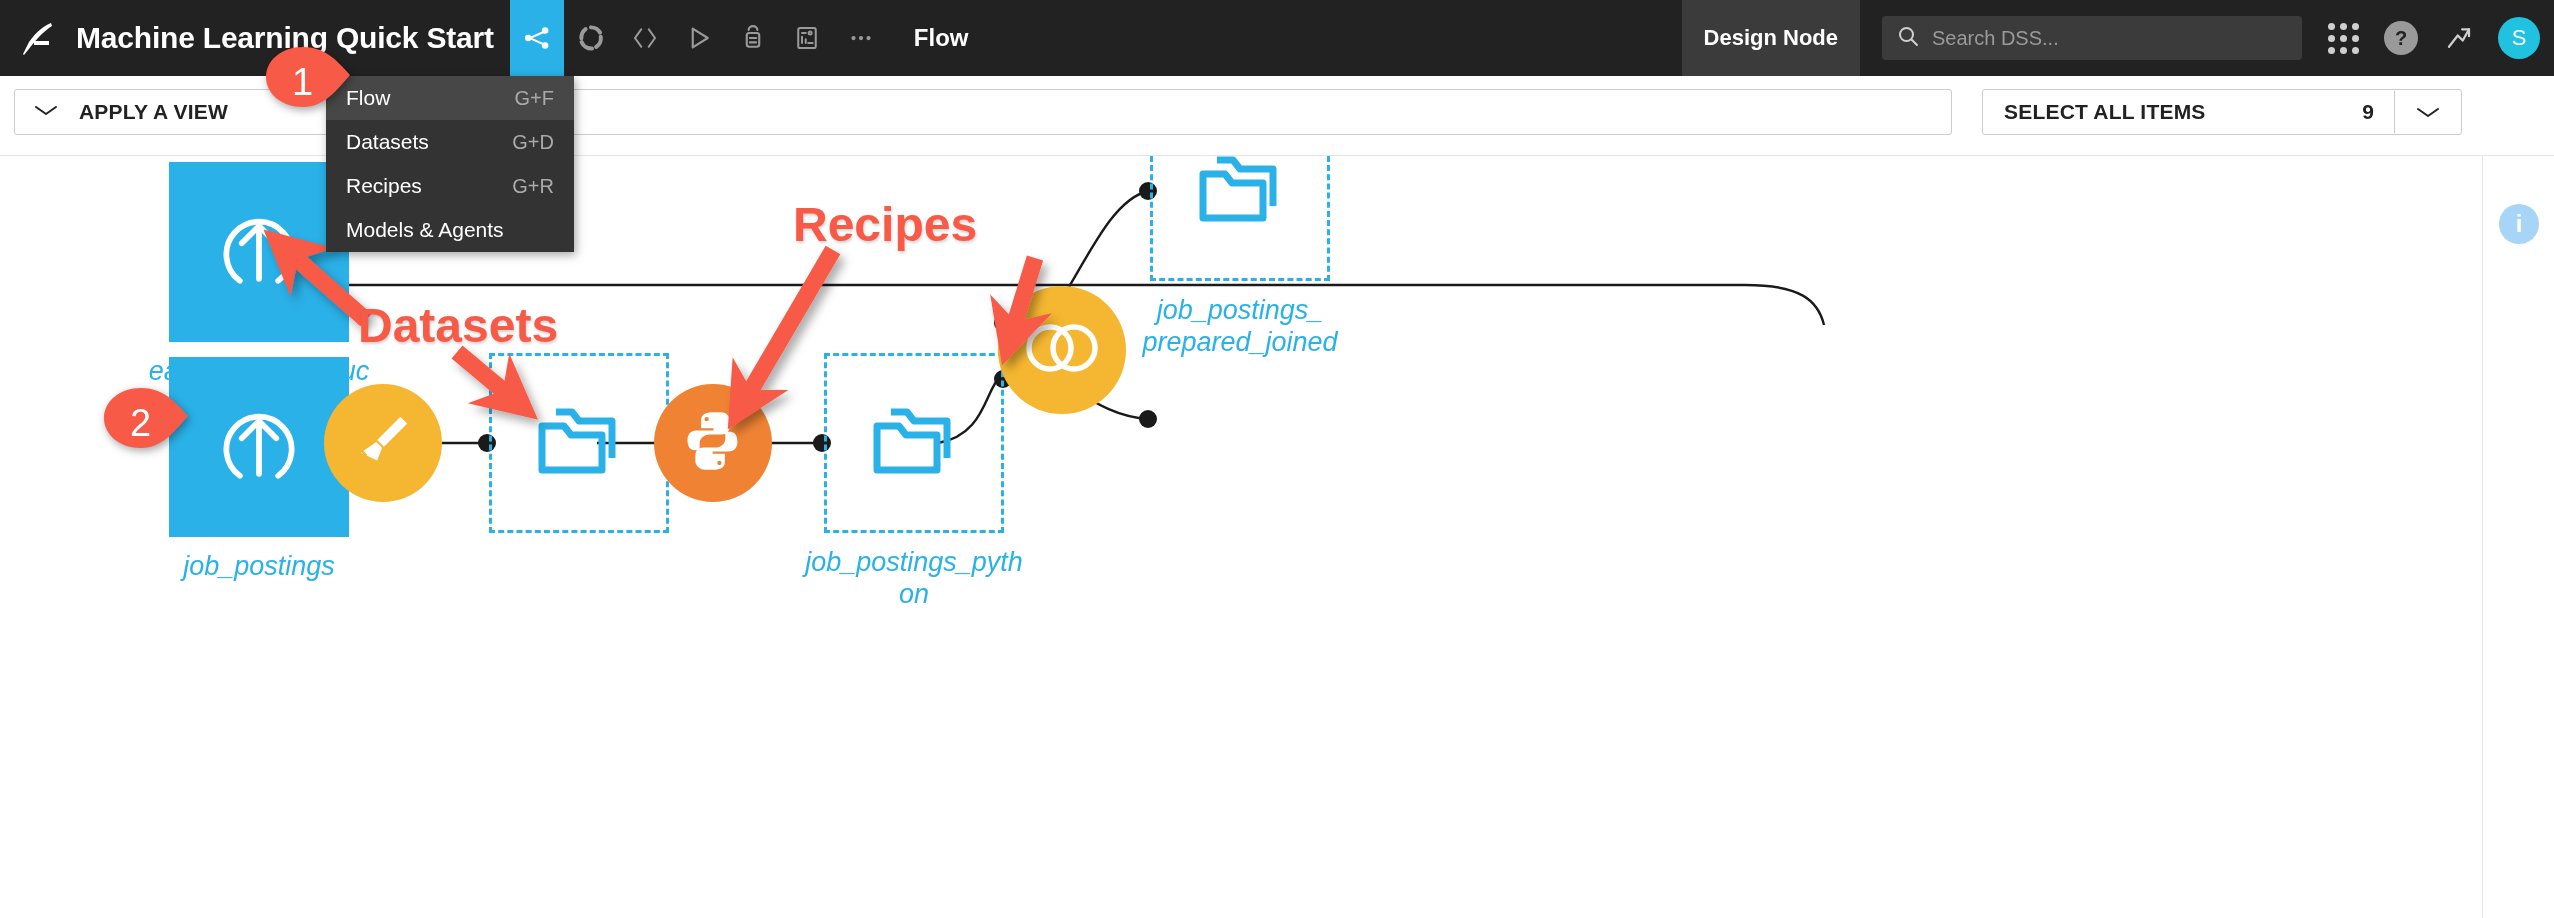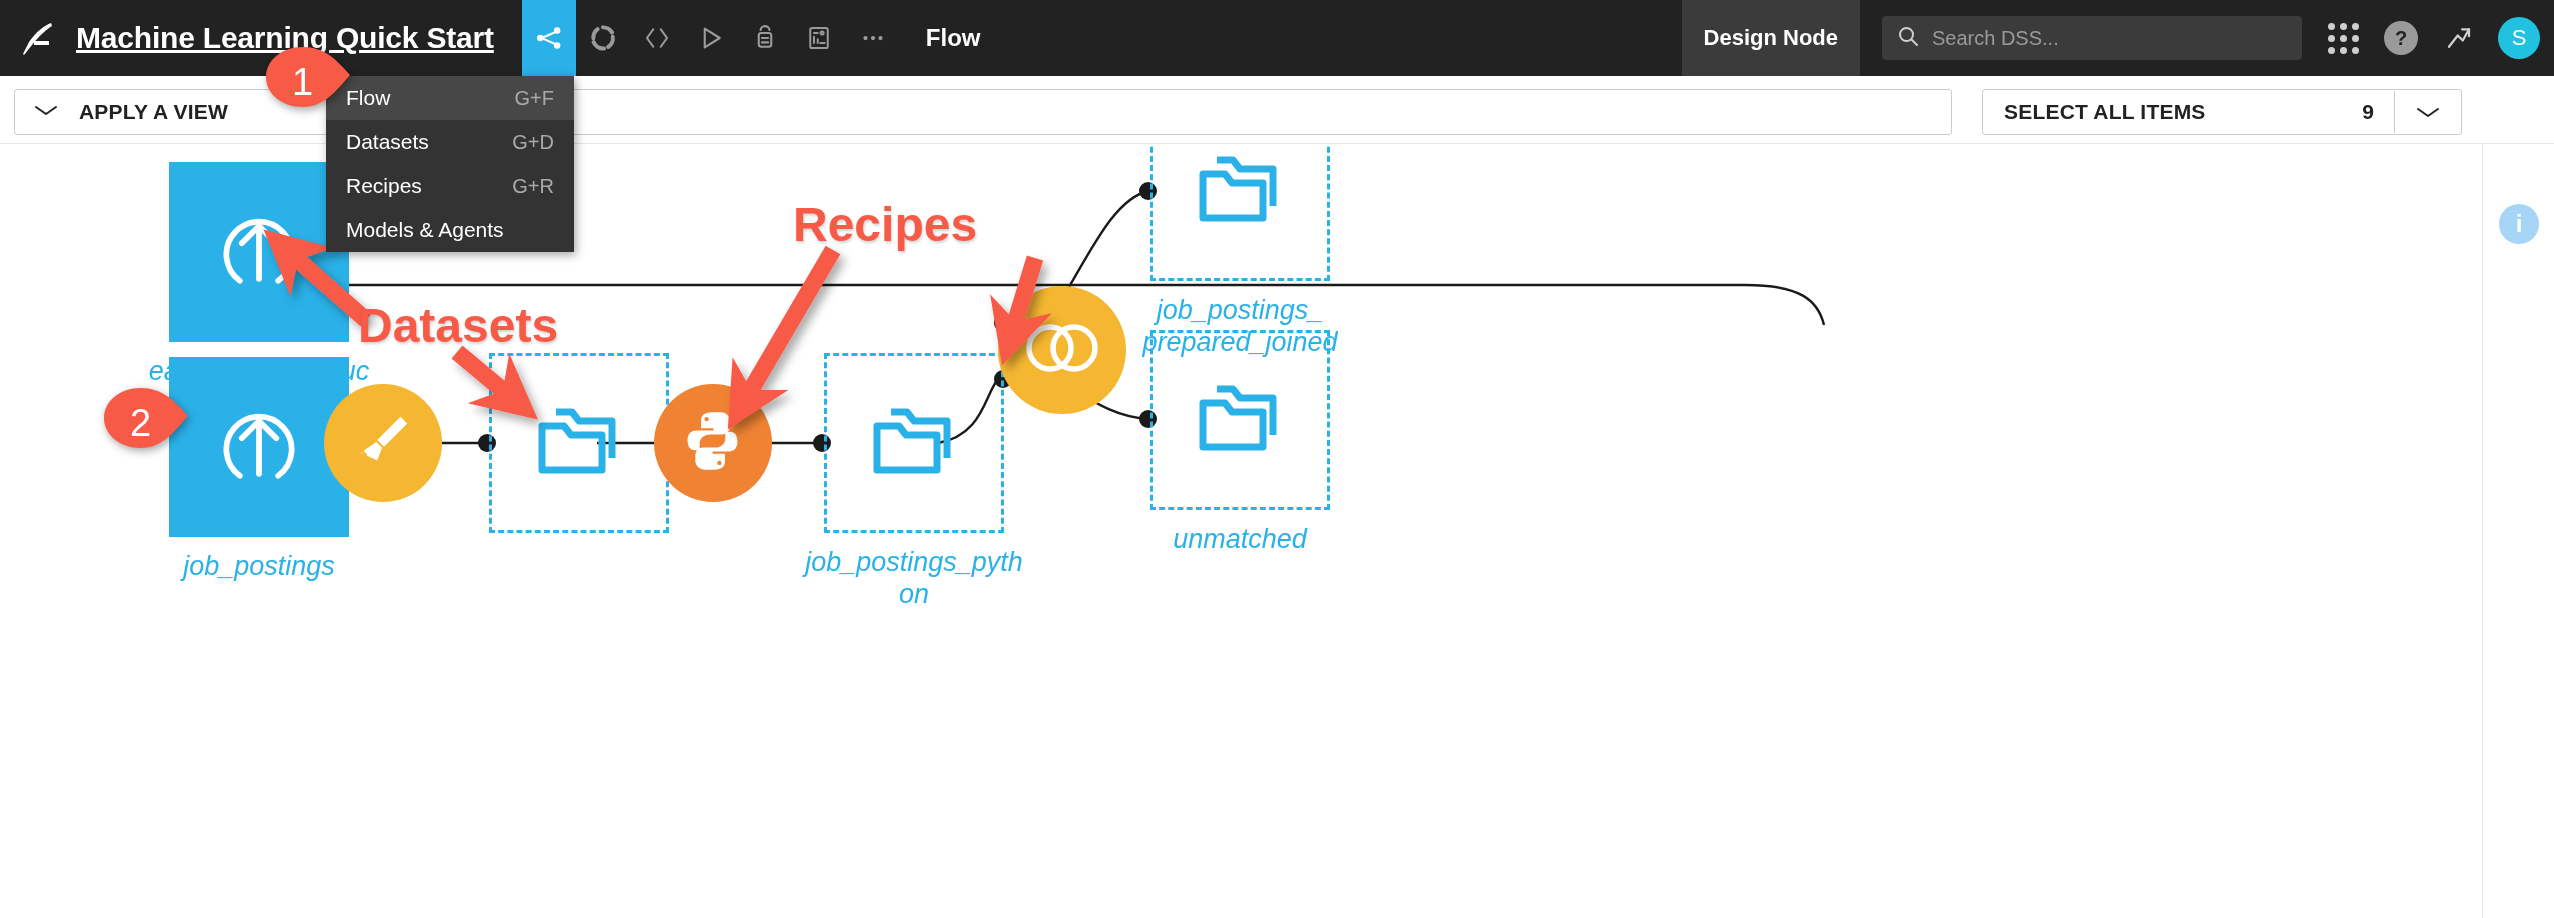--- a/index.html
+++ b/index.html
@@ -15,21 +15,21 @@
   .header {
     position: absolute; left: 0; top: 0; width: 2554px; height: 76px;
     background: #222222; display: flex; align-items: stretch; z-index: 40;
   }
   .logo-wrap {
     width: 76px; display: flex; align-items: center; justify-content: center;
   }
   .proj-title {
     display: flex; align-items: center; color: #ffffff;
     font-size: 30px; font-weight: bold; letter-spacing: -0.2px;
-    padding-right: 28px; white-space: nowrap; text-decoration: underline;
+    padding-right: 16px; white-space: nowrap;
   }
   .nav-icon {
     width: 54px; display: flex; align-items: center; justify-content: center;
     color: #9a9a9a; cursor: pointer;
   }
   .nav-icon.active { background: #2ab1e8; color: #ffffff; }
   .nav-flow-label {
     display: flex; align-items: center; color: #ffffff;
     font-size: 24px; font-weight: bold; padding: 0 26px; white-space: nowrap;
   }
@@ -60,21 +60,21 @@
   .dot-grid { display: grid; grid-template-columns: repeat(3, 7px); gap: 5px; }
   .dot-grid i { width: 7px; height: 7px; background: #cfcfcf; border-radius: 50%; display: block; }
   .help-circle {
     width: 34px; height: 34px; border-radius: 50%; background: #9a9a9a;
     color: #222; font-size: 20px; font-weight: bold;
     display: flex; align-items: center; justify-content: center;
   }
 
   
   .toolbar {
-    position: absolute; left: 0; top: 76px; width: 2554px; height: 68px;
+    position: absolute; left: 0; top: 76px; width: 2554px; height: 80px;
     background: #ffffff; border-bottom: 1px solid #e6e6e6; z-index: 20;
   }
   .pill {
     position: absolute; top: 13px; height: 46px; background: #ffffff;
     border: 1px solid #cccccc; border-radius: 3px;
     display: flex; align-items: center; cursor: pointer;
   }
   .pill-apply { left: 14px; width: 480px; padding: 0 18px; gap: 20px; }
   .pill-mid { left: 512px; width: 1440px; }
   .pill-select { left: 1982px; width: 480px; padding: 1px; }
@@ -425,31 +425,20 @@
           <svg width="94" height="86" viewBox="0 0 94 86" fill="none" stroke="#2ab1e8" stroke-width="7" stroke-linejoin="round">
             <path d="M24 14 H40 L47 23 H80 V60"></path>
             <path d="M10 28 H32 L39 37 H70 V72 H10 Z"></path>
           </svg>
         </span>
       </div>
       <div class="node-label" style="white-space:pre-line;">job_postings_
 prepared_joined</div>
     </div>
 
-    <div class="node" style="left:1150px; top:185px;">
-      <div class="node-box dashed">
-        <span>
-          <svg width="94" height="86" viewBox="0 0 94 86" fill="none" stroke="#2ab1e8" stroke-width="7" stroke-linejoin="round">
-            <path d="M24 14 H40 L47 23 H80 V60"></path>
-            <path d="M10 28 H32 L39 37 H70 V72 H10 Z"></path>
-          </svg>
-        </span>
-      </div>
-      <div class="node-label">unmatched</div>
-    </div>
   </div>
 
   <svg class="annot-arrows" viewBox="0 0 2554 918">
     <defs>
       <filter id="ashadow" x="-35%" y="-35%" width="180%" height="180%">
         <feDropShadow dx="5" dy="6" stdDeviation="5" flood-color="#000000" flood-opacity="0.32"></feDropShadow>
       </filter>
       <marker id="arrowhead" markerWidth="4.2" markerHeight="4.2" refX="2.0" refY="2.1" orient="auto">
         <path d="M0.2 0.2 L4.0 2.1 L0.2 4.0 L1.3 2.1 Z" fill="#f75a47"></path>
       </marker>

